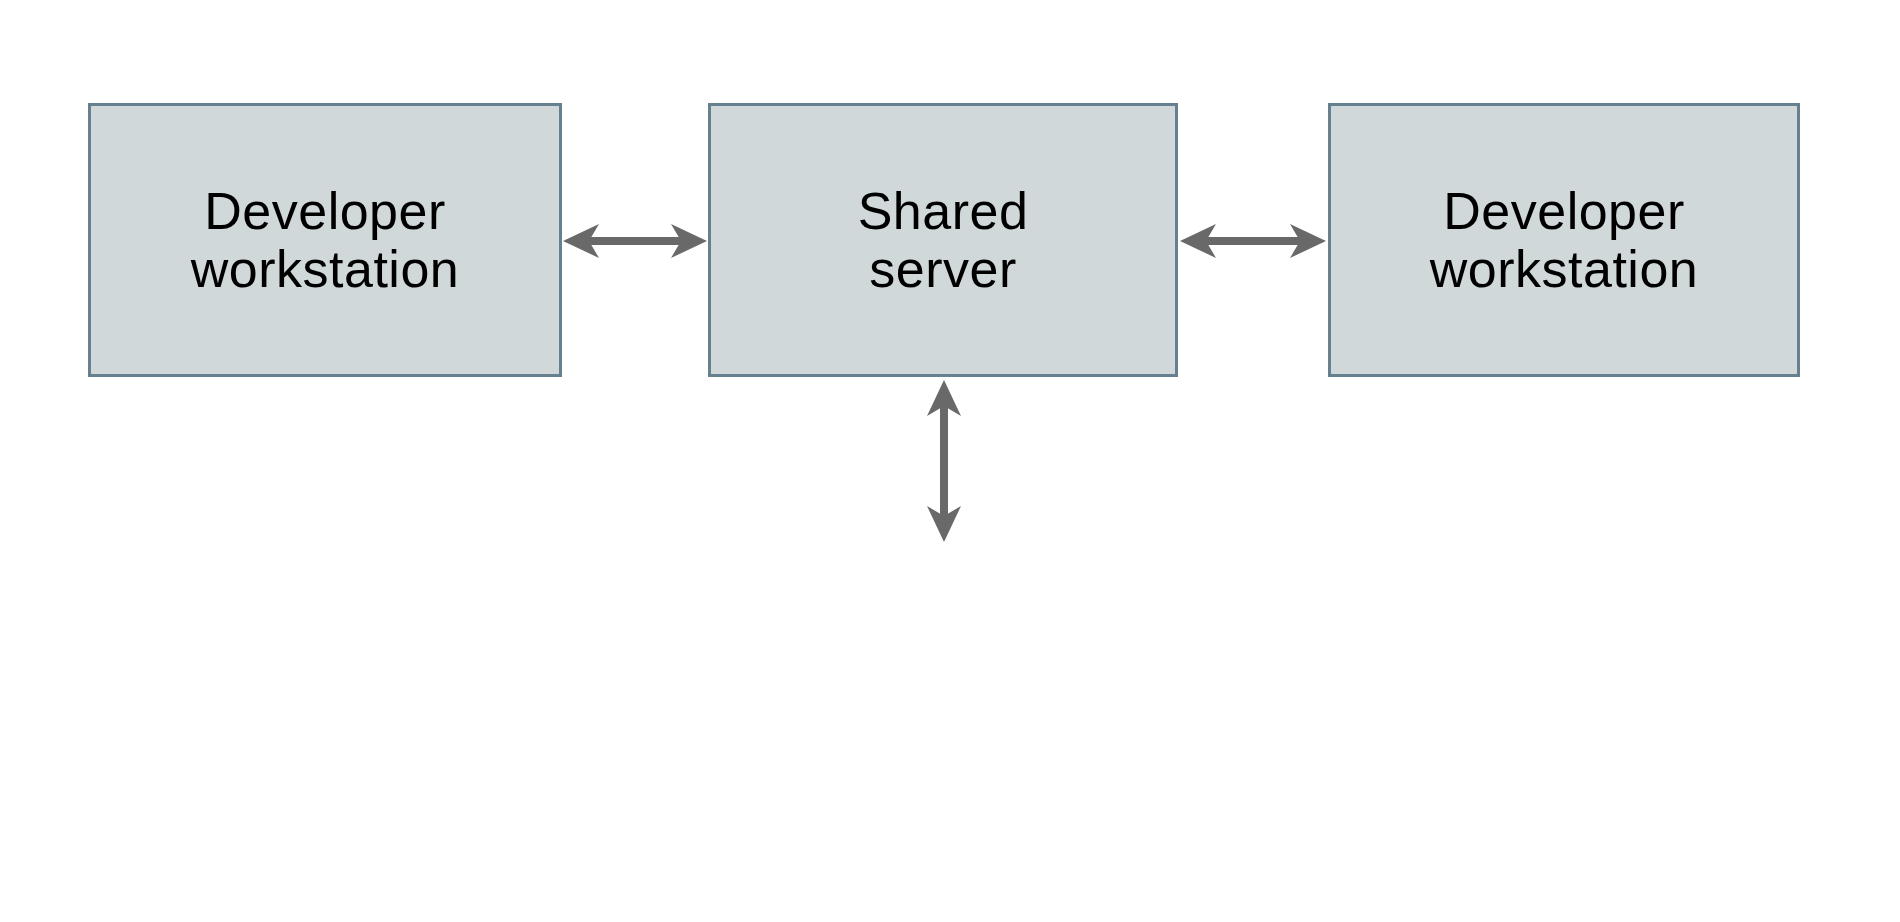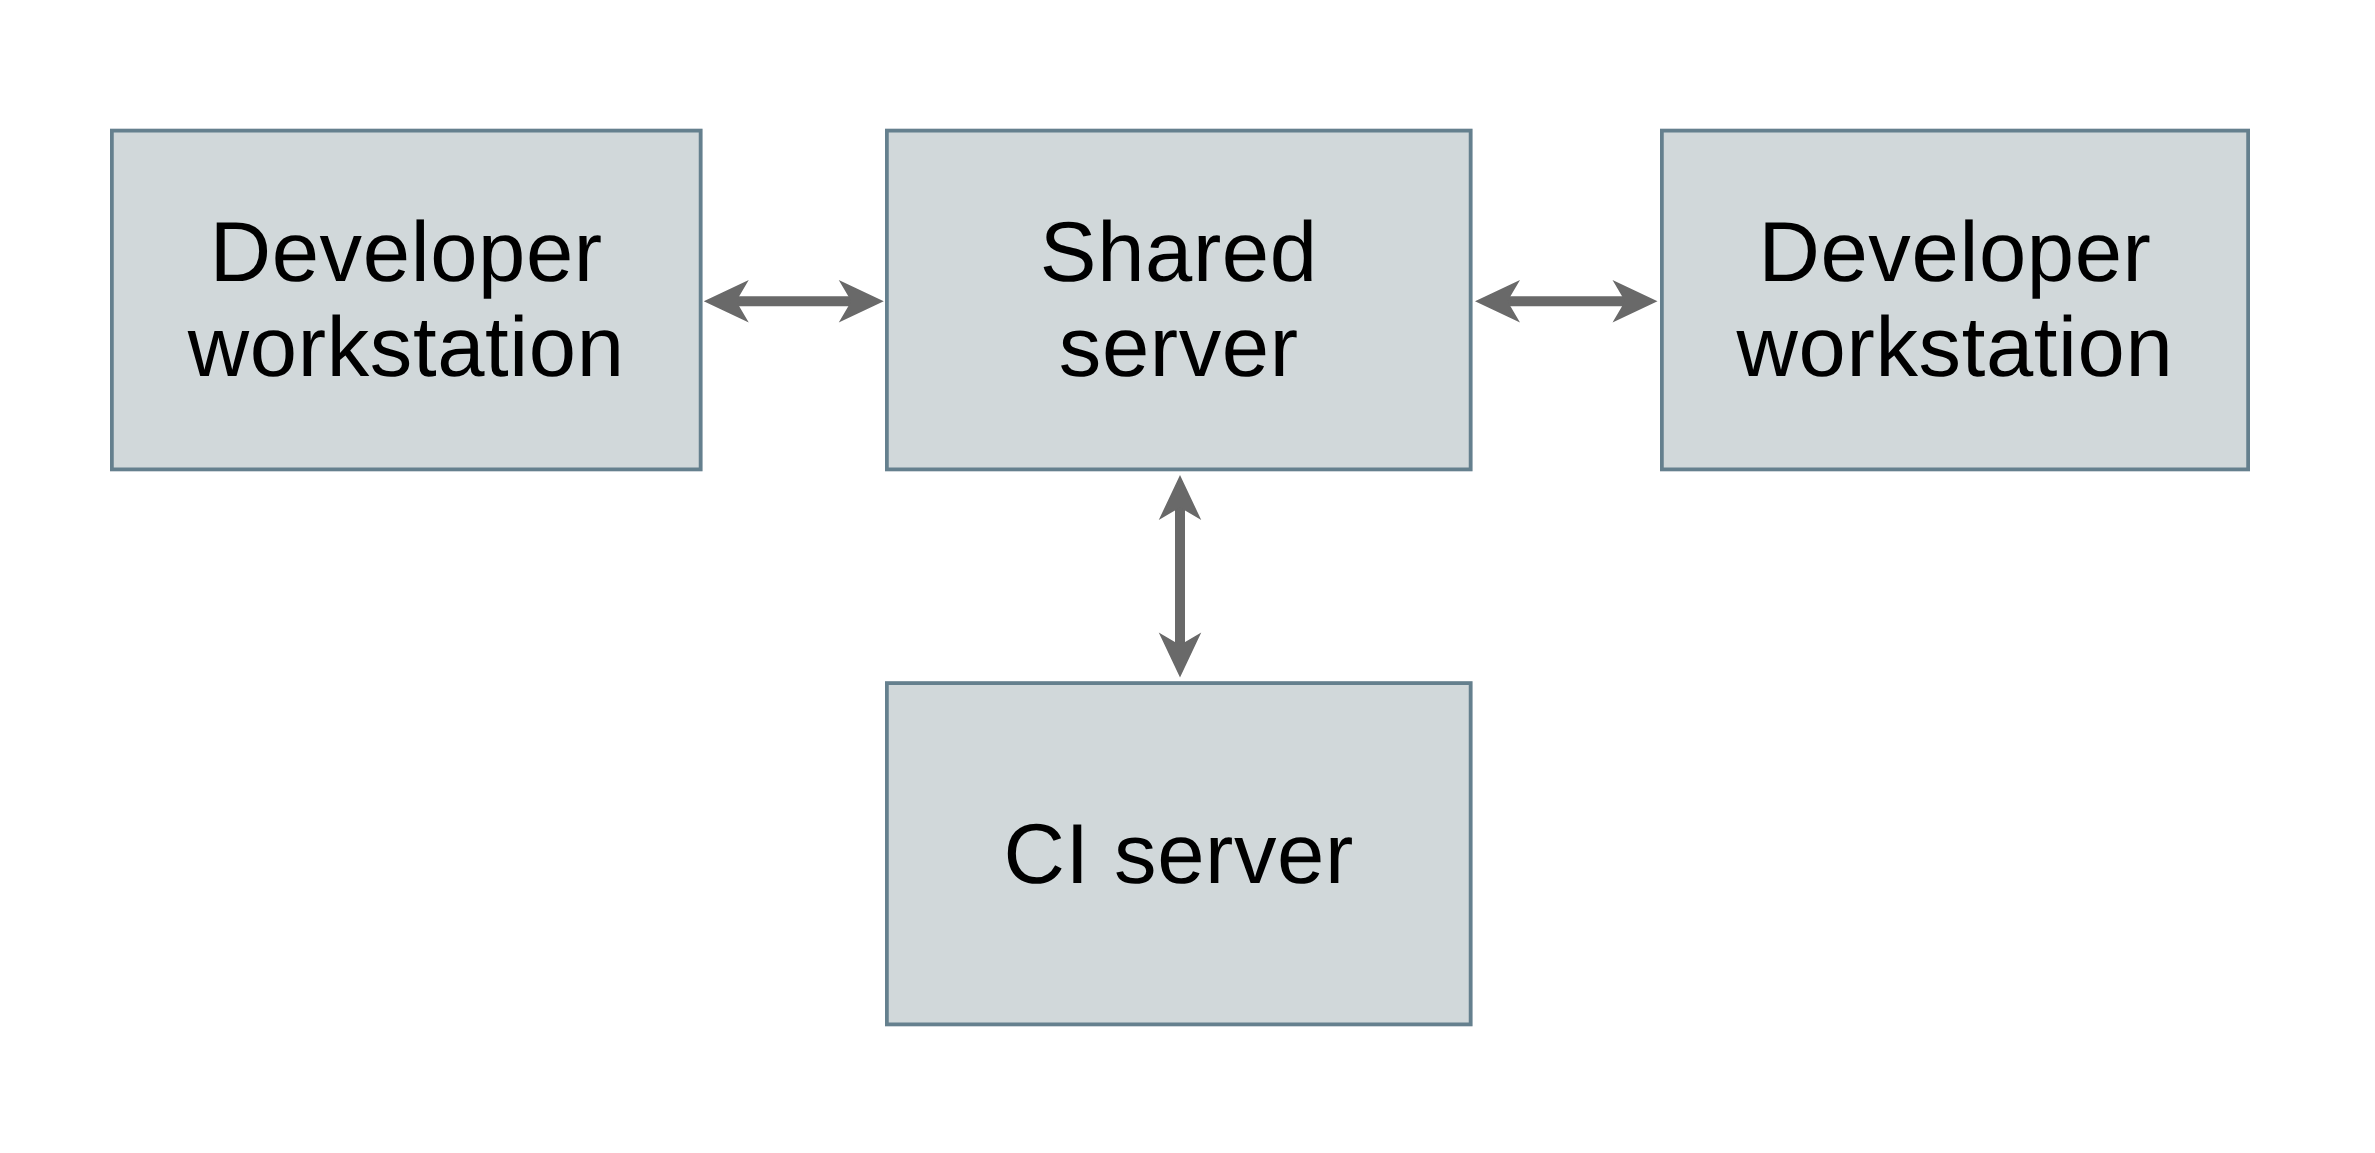--- a/index.html
+++ b/index.html
@@ -18,21 +18,21 @@
   .node {
     position: absolute;
     box-sizing: border-box;
     background: var(--node-fill, #d1d8da);
     border: 3px solid var(--node-border, #65808e);
     display: flex;
     align-items: center;
     justify-content: center;
     text-align: center;
     color: var(--text, #000000);
-    font-size: 68px;
+    font-size: 52px;
     line-height: 1.12;
     white-space: pre-line;
     letter-spacing: 0.5px;
   }
   #node-dev-left   { left: 88px;   top: 103px; width: 474px; height: 274px; }
   #node-cache      { left: 708px;  top: 103px; width: 470px; height: 274px; }
   #node-dev-right  { left: 1328px; top: 103px; width: 472px; height: 274px; }
   #node-ci         { left: 708px;  top: 545px; width: 470px; height: 276px; }
 
   .edge { position: absolute; display: block; }
@@ -47,21 +47,20 @@
 
   <div class="node" id="node-dev-left">Developer
 workstation</div>
 
   <div class="node" id="node-cache">Shared
 server</div>
 
   <div class="node" id="node-dev-right">Developer
 workstation</div>
 
-  <div class="node" id="node-ci">CI server</div>
 
   <svg class="edge" id="edge-left" width="148" height="64" viewBox="0 0 148 64">
     <rect x="26" y="28" width="96" height="8" fill="#696969"></rect>
     <polygon points="2,32 38,15 28,32 38,49" fill="#696969"></polygon>
     <polygon points="146,32 110,15 120,32 110,49" fill="#696969"></polygon>
   </svg>
 
   <svg class="edge" id="edge-right" width="150" height="64" viewBox="0 0 150 64">
     <rect x="26" y="28" width="98" height="8" fill="#696969"></rect>
     <polygon points="2,32 38,15 28,32 38,49" fill="#696969"></polygon>

